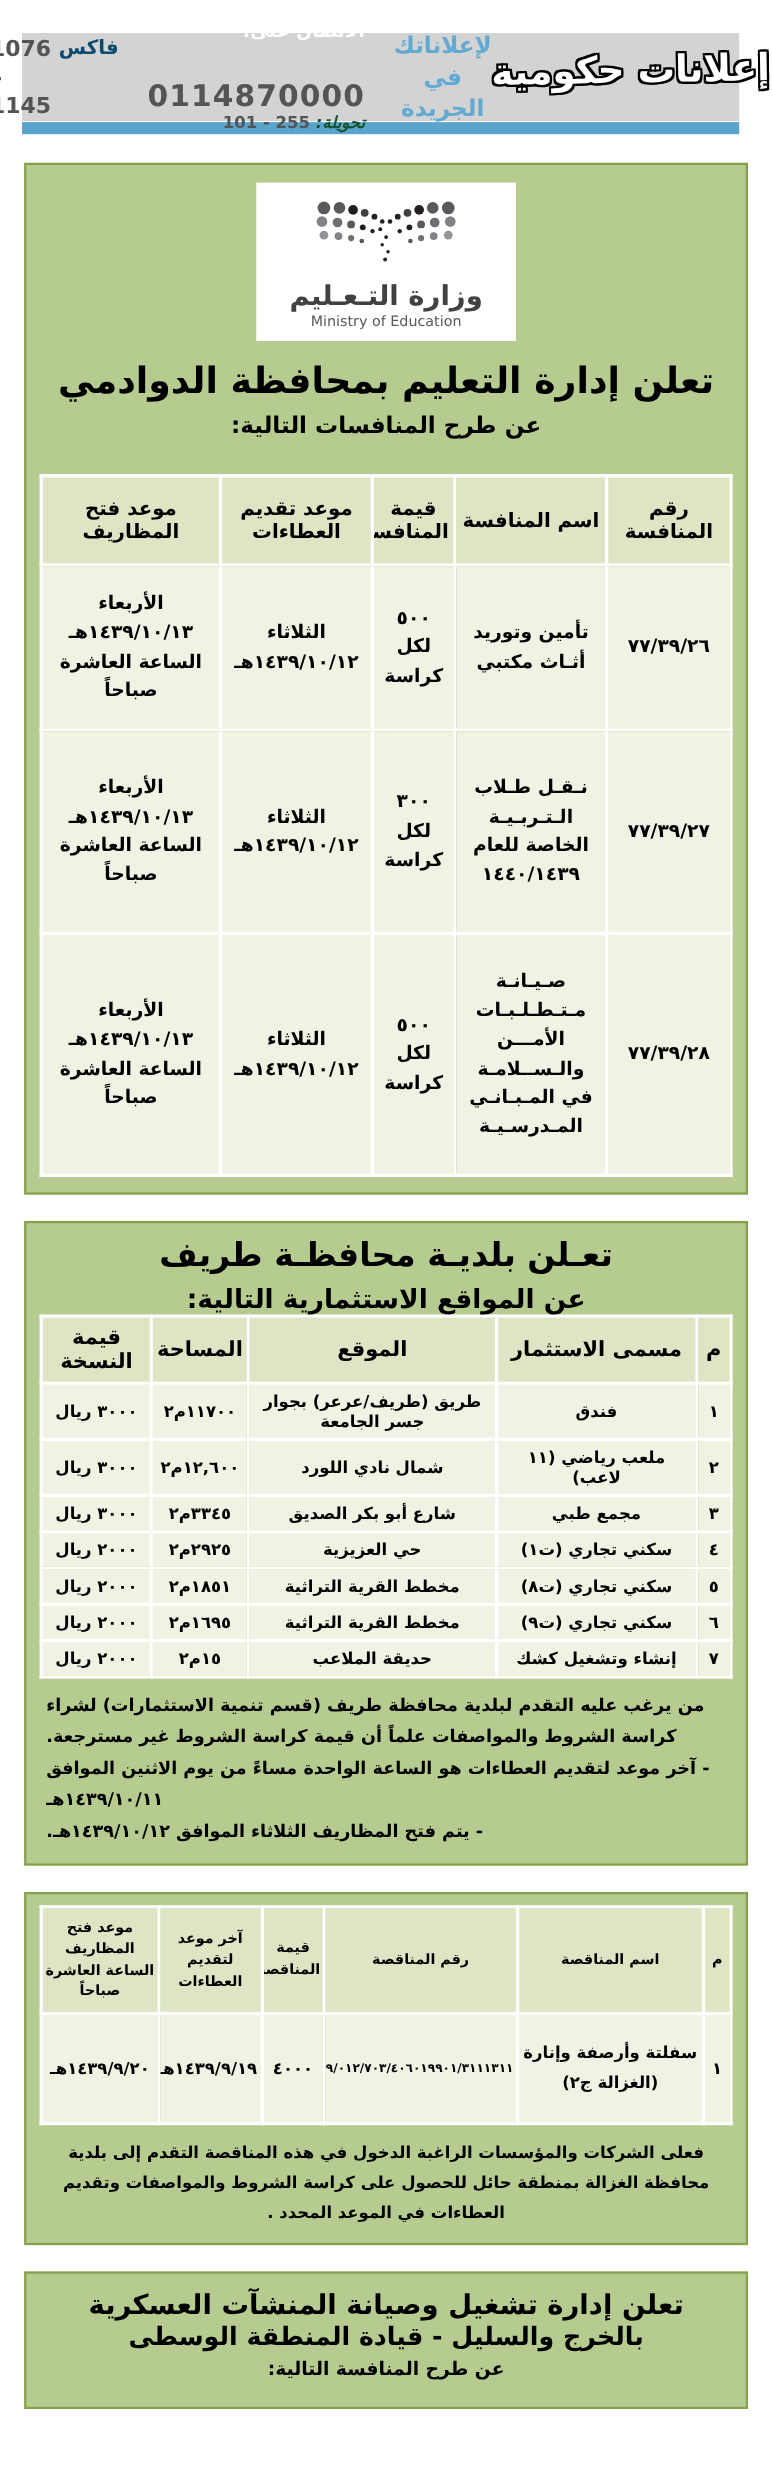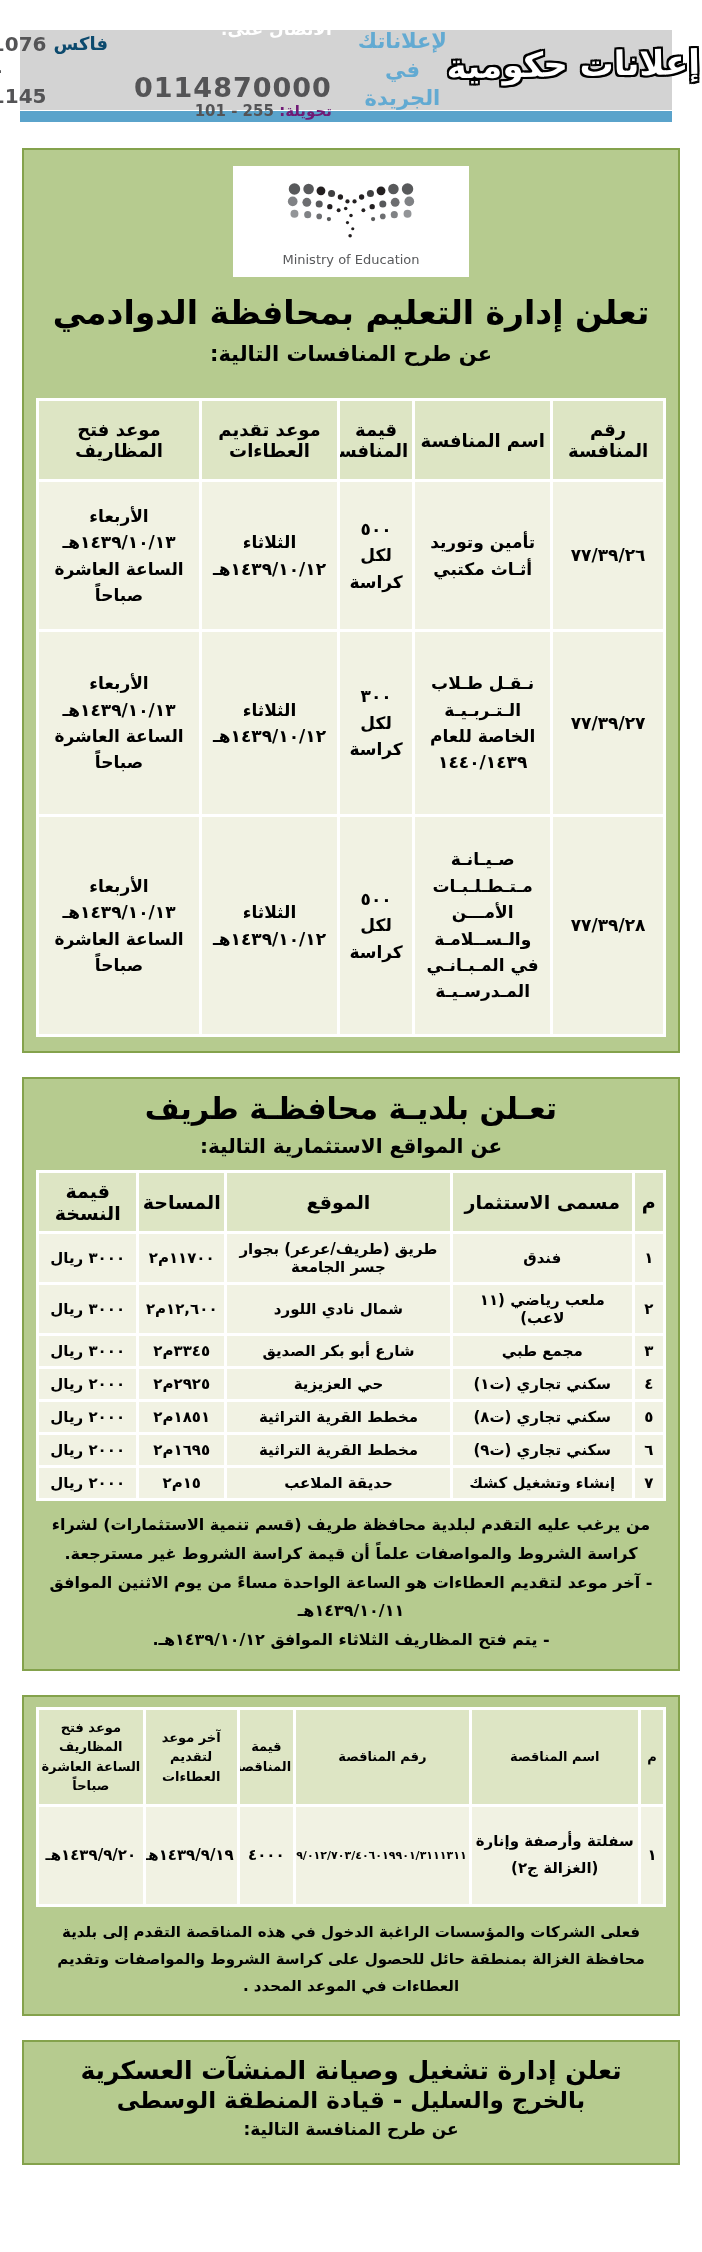--- a/index.html
+++ b/index.html
@@ -40,21 +40,21 @@
       -2px -2px 0 #000, 2px -2px 0 #000, -2px 2px 0 #000, 2px 2px 0 #000,
       -2px 0 0 #000, 2px 0 0 #000, 0 -2px 0 #000, 0 2px 0 #000;
     transform: rotate(-1deg);
     white-space: nowrap;
   }
   .tagline { text-align:center; font-weight:bold; color:#62aad2; font-size:21px; line-height:1.35; }
   .contact { text-align:right; line-height:1.15; }
   .contact-label { color:#ffffff; font-weight:bold; font-size:17px; }
   .phone { color:#545456; font-weight:bold; font-size:27px; letter-spacing:1px; direction:ltr;margin-top:32px; }
   .ext-line { font-size:15px; font-weight:bold; }
-  .ext-label { color:#701a75; }
+  .ext-label { color:#14532d;font-style:italic; }
   .ext-value { color:#545456; }
   .fax { display:flex; align-items:flex-start; gap:7px; }
   .fax-label { color:#0c4a6e; font-weight:bold; font-size:18px; padding-top:2px; }
   .fax-nums { color:#545456; font-weight:bold; font-size:20px; line-height:1.3; text-align:center; }
   .accent-bar { height: 11px; background:#5aa3cb; margin: 1px 30px 26px 20px; }
 
   
   .gbox {
     margin: 0 22px 24px 22px;
     background:#b6cb8f;
@@ -91,26 +91,26 @@
   .gtable th { background:#dde5c4; }
   .gtable td { background:#f1f2e3; }
 
   .edu-table th { font-size:18px; padding:18px 4px; }
   .edu-table td { font-size:17px; padding:8px 5px; line-height:1.55; }
   .edu-row-1 td { height:150px; }
   .edu-row-2 td { height:185px; }
   .edu-row-3 td { height:220px; }
 
   .tarif-title { font-size:30px; margin:2px 0 8px; }
-  .tarif-sub { font-size:20px; margin-bottom:12px; }
+  .tarif-sub { font-size:24px; }
   .tarif-table th { font-size:19px; padding:7px 3px; }
   .tarif-table td { font-size:15px; padding:6px 3px; }
 
   .notes { font-weight:bold; color:#000; margin-top:10px; }
-  .tarif-notes { font-size:16px; line-height:1.8; text-align:center; padding:0 6px; }
+  .tarif-notes { font-size:16px; line-height:1.8; text-align:left; padding:0 6px; }
 
   .ghazala-title { font-size:24px; margin:10px 0 14px; }
   .ghazala-table th { font-size:13px; padding:8px 2px; line-height:1.5; }
   .ghazala-table td { font-size:15px; padding:6px 3px; height:100px; line-height:1.8; }
   .ghazala-table td.small-num { font-size:11px; }
   .ghazala-note { font-size:15px; text-align:center; line-height:1.8; margin-top:12px; }
 
   .mil-title1 { font-size:25px; margin-top:4px; }
   .mil-title2 { font-size:23px; margin-top:2px; }
   .mil-sub { font-size:17px; margin:6px 0 10px; }
@@ -177,20 +177,21 @@
       <circle cx="186" cy="24" r="5.5" fill="#808285"></circle>
         <circle cx="170" cy="25" r="5" fill="#6d6e71"></circle>
       <circle cx="156" cy="27" r="4" fill="#58595b"></circle>
         <circle cx="144" cy="30" r="3" fill="#231f20"></circle>
       <circle cx="134" cy="34" r="2.2" fill="#231f20"></circle>
       <circle cx="184" cy="38" r="4.5" fill="#939598"></circle>
         <circle cx="169" cy="39" r="4" fill="#808285"></circle>
       <circle cx="156" cy="41" r="3.2" fill="#6d6e71"></circle>
         <circle cx="145" cy="44" r="2.4" fill="#58595b"></circle>
     </svg>
+    <div class="logo-ar">وزارة التـعـليم</div>
     <div class="logo-en">Ministry of Education</div>
   </div>
   <div class="box-title edu-title">تعلن إدارة التعليم بمحافظة الدوادمي</div>
   <div class="box-title edu-sub">عن طرح المنافسات التالية:</div>
 
   <table class="gtable edu-table">
     <colgroup>
         <col style="width:18%">
         <col style="width:22%">
         <col style="width:12%">

